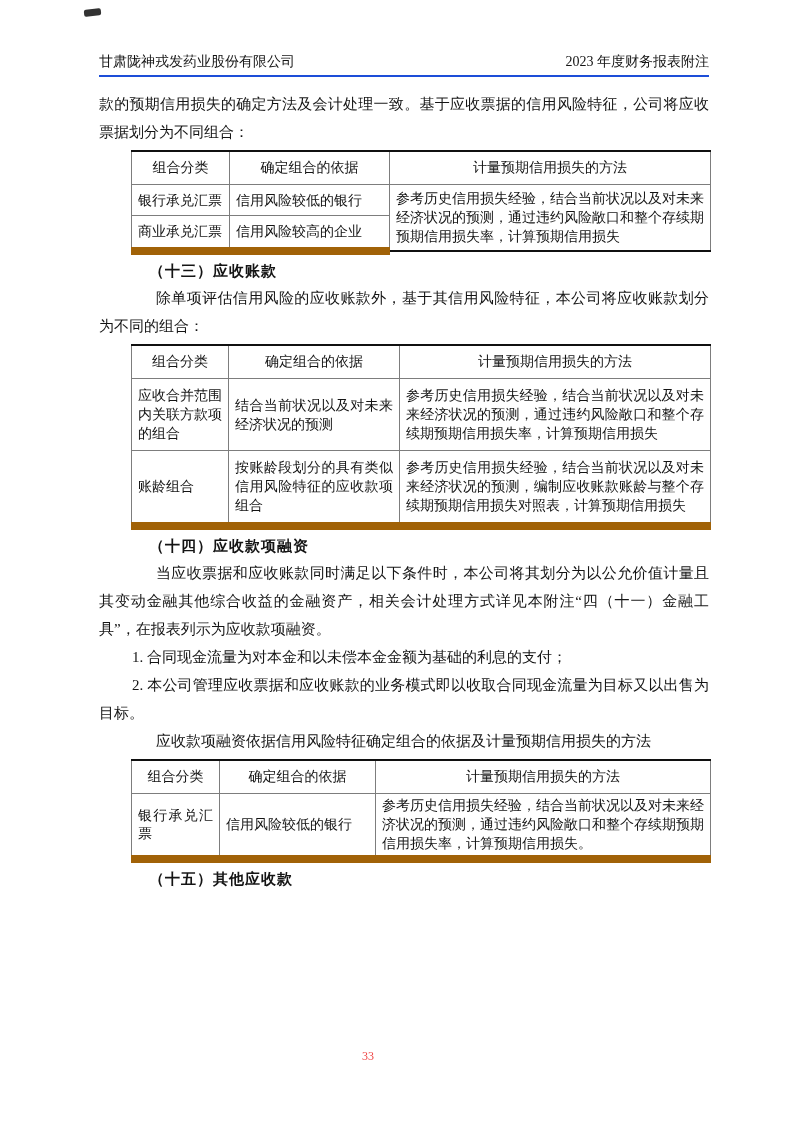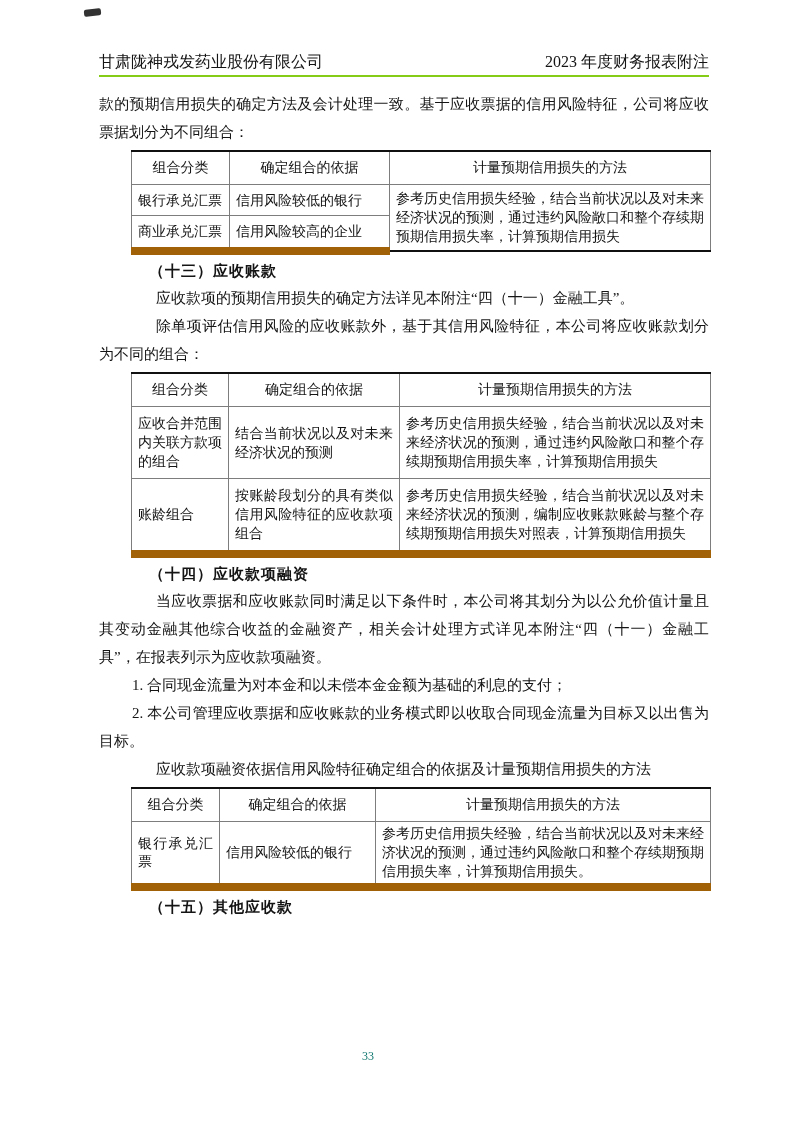--- a/index.html
+++ b/index.html
@@ -8,22 +8,22 @@
     font-family:"Liberation Serif","DejaVu Serif",serif;
     color:#141414; overflow:hidden;
   }
   .scan-artifact{
     position:absolute; top:9px; left:84px; width:17px; height:7px;
     background:#1c1c1c; border-radius:2px; transform:rotate(-6deg); opacity:.9;
   }
   .doc-header{
     position:absolute; top:54px; left:99px; width:610px;
     display:flex; justify-content:space-between; align-items:flex-end;
-    font-size:16px; line-height:16px; padding-bottom:5px;
-    border-bottom:2px solid #84cc16;
+    font-size:14px; line-height:16px; padding-bottom:5px;
+    border-bottom:2px solid #1d4ed8;
   }
   .content{
     position:absolute; top:90px; left:99px; width:610px;
     font-size:15px; line-height:28px; text-align:justify;
   }
   p{ margin:0; }
   .p-cont{ text-indent:0; }
   .p-ind{ text-indent:57px; }
   .p-num{ text-indent:33px; }
   .sec-heading{
@@ -46,21 +46,21 @@
     vertical-align:middle; padding:4px 6px; line-height:19px;
     border:1px solid #7d7d7d; border-top:1px dashed #9b9b9b;
     text-align:justify;
   }
   table.t tr:last-child td{ border-bottom:8px solid #a16207; }
   table.t td.method{ line-height:19px; }
   table.t2 td{ padding:7px 6px; }
   table.t3 td{ line-height:18px; padding:2px 6px; }
   .footer{
     position:absolute; bottom:58px; left:0; width:712px;
-    text-align:center; font-size:12px; color:#0f766e; padding-left:24px;
+    text-align:center; font-size:12px; color:#ef4444; padding-left:24px;
     box-sizing:border-box;
   }
 </style>
 </head>
 <body>
 
 <div class="page">
 
   <div class="scan-artifact"></div>
 
@@ -91,21 +91,20 @@
           <td class="method" rowspan="2">参考历史信用损失经验，结合当前状况以及对未来经济状况的预测，通过违约风险敞口和整个存续期预期信用损失率，计算预期信用损失</td>
         </tr>
         <tr>
           <td>商业承兑汇票</td>
           <td>信用风险较高的企业</td>
         </tr>
       </tbody>
     </table>
 
     <p class="sec-heading">（十三）应收账款</p>
-    <p class="p-ind">应收款项的预期信用损失的确定方法详见本附注“四（十一）金融工具”。</p>
     <p class="p-ind">除单项评估信用风险的应收账款外，基于其信用风险特征，本公司将应收账款划分为不同的组合：</p>
 
     <table class="t t2">
       <colgroup>
           <col style="width:97px">
           <col style="width:171px">
           <col style="width:311px">
         </colgroup>
       <tbody>
         <tr>

